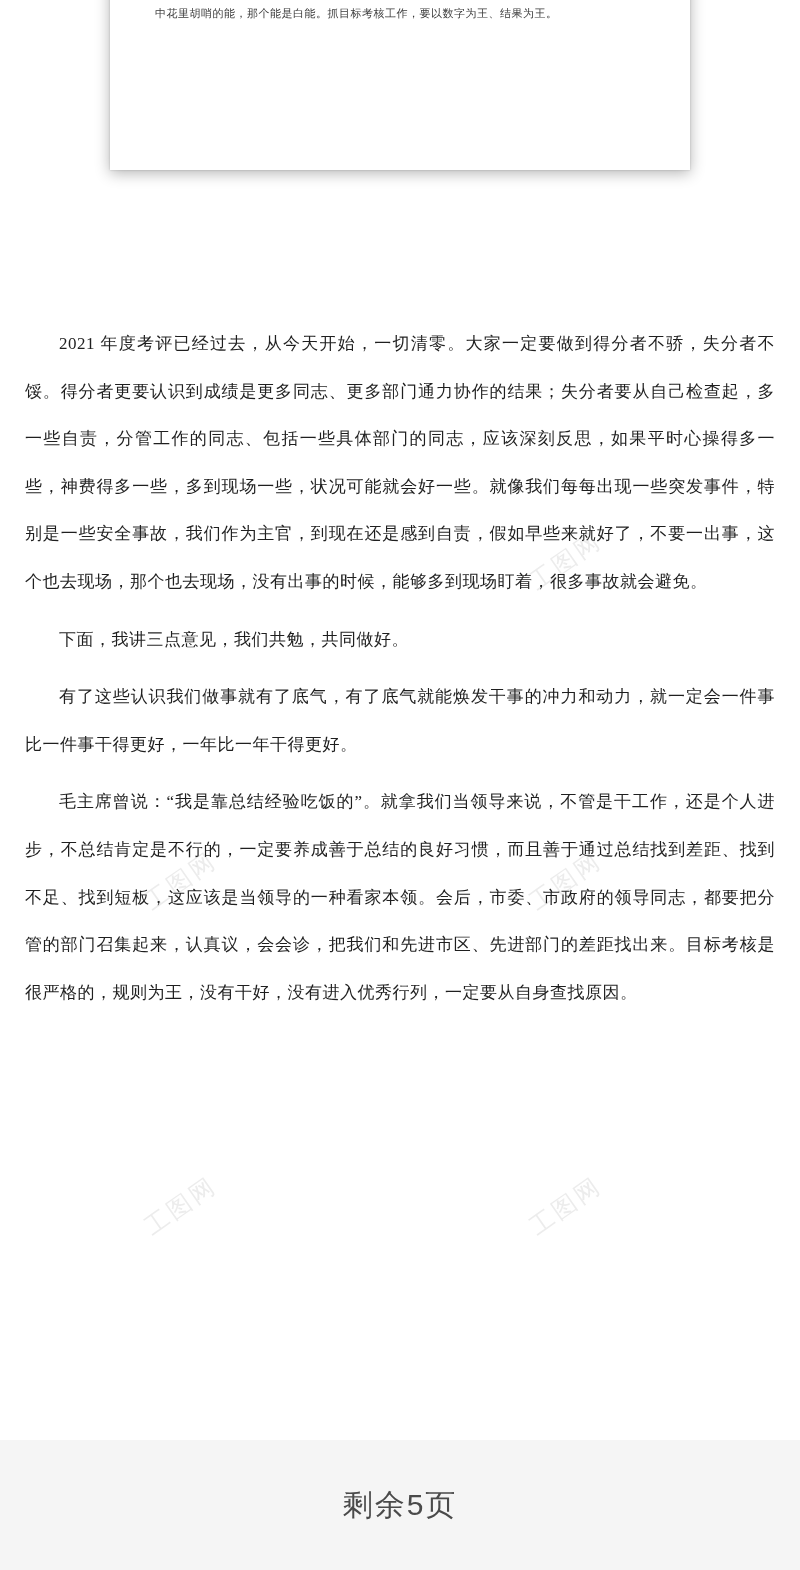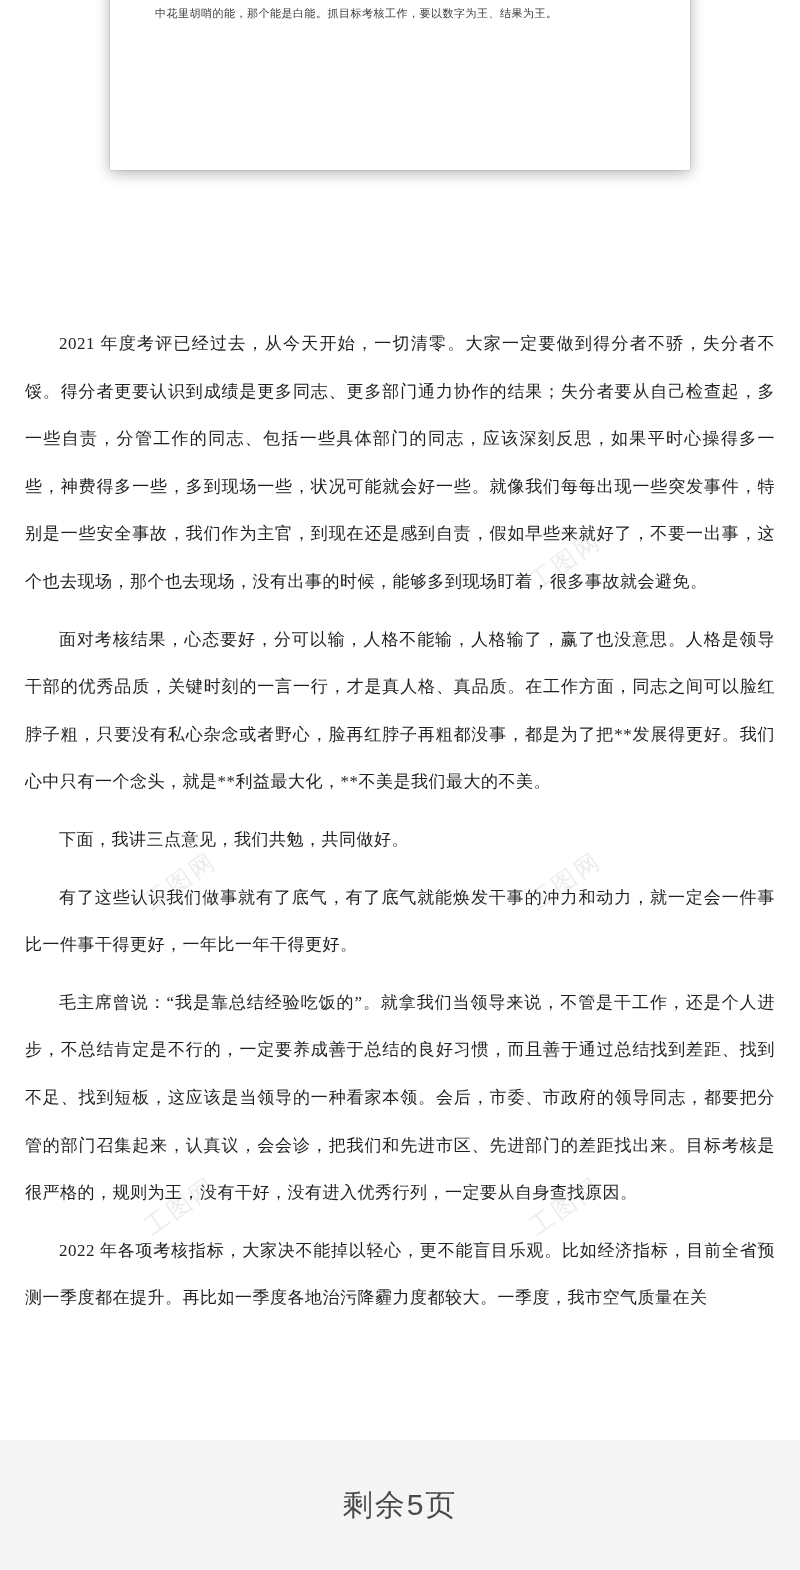--- a/index.html
+++ b/index.html
@@ -87,25 +87,23 @@
 <body>
 
 <div class="page">
 
   <div class="prev-page-card">
     <p class="prev-line">中花里胡哨的能，那个能是白能。抓目标考核工作，要以数字为王、结果为王。</p>
   </div>
 
   <div class="doc-body" id="paragraphs">
       <p class="para">2021 年度考评已经过去，从今天开始，一切清零。大家一定要做到得分者不骄，失分者不馁。得分者更要认识到成绩是更多同志、更多部门通力协作的结果；失分者要从自己检查起，多一些自责，分管工作的同志、包括一些具体部门的同志，应该深刻反思，如果平时心操得多一些，神费得多一些，多到现场一些，状况可能就会好一些。就像我们每每出现一些突发事件，特别是一些安全事故，我们作为主官，到现在还是感到自责，假如早些来就好了，不要一出事，这个也去现场，那个也去现场，没有出事的时候，能够多到现场盯着，很多事故就会避免。</p>
-      <p class="para">面对考核结果，心态要好，分可以输，人格不能输，人格输了，赢了也没意思。人格是领导干部的优秀品质，关键时刻的一言一行，才是真人格、真品质。在工作方面，同志之间可以脸红脖子粗，只要没有私心杂念或者野心，脸再红脖子再粗都没事，都是为了把**发展得更好。我们心中只有一个念头，就是**利益最大化，**不美是我们最大的不美。</p>
       <p class="para">下面，我讲三点意见，我们共勉，共同做好。</p>
       <p class="para">有了这些认识我们做事就有了底气，有了底气就能焕发干事的冲力和动力，就一定会一件事比一件事干得更好，一年比一年干得更好。</p>
       <p class="para">毛主席曾说：“我是靠总结经验吃饭的”。就拿我们当领导来说，不管是干工作，还是个人进步，不总结肯定是不行的，一定要养成善于总结的良好习惯，而且善于通过总结找到差距、找到不足、找到短板，这应该是当领导的一种看家本领。会后，市委、市政府的领导同志，都要把分管的部门召集起来，认真议，会会诊，把我们和先进市区、先进部门的差距找出来。目标考核是很严格的，规则为王，没有干好，没有进入优秀行列，一定要从自身查找原因。</p>
-      <p class="para">2022 年各项考核指标，大家决不能掉以轻心，更不能盲目乐观。比如经济指标，目前全省预测一季度都在提升。再比如一季度各地治污降霾力度都较大。一季度，我市空气质量在关</p>
     </div>
 
   <div class="watermark-layer" id="watermarks">
       <span class="watermark" style="left: 525px; top: 545px;">工图网</span>
       <span class="watermark" style="left: 140px; top: 865px;">工图网</span>
       <span class="watermark" style="left: 525px; top: 865px;">工图网</span>
       <span class="watermark" style="left: 140px; top: 1190px;">工图网</span>
       <span class="watermark" style="left: 525px; top: 1190px;">工图网</span>
     </div>
 

